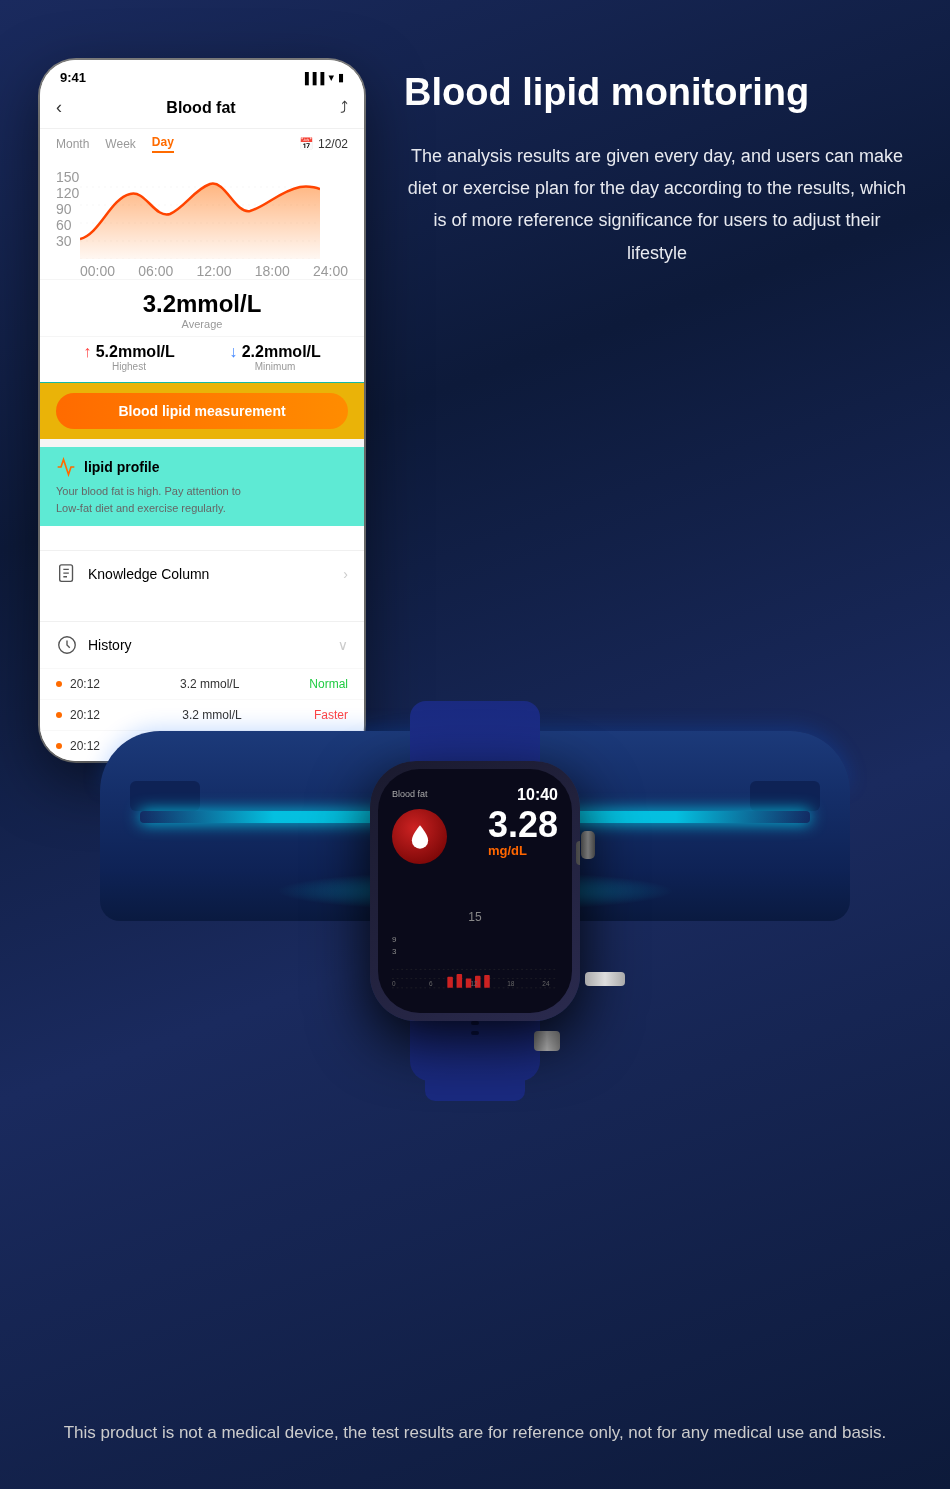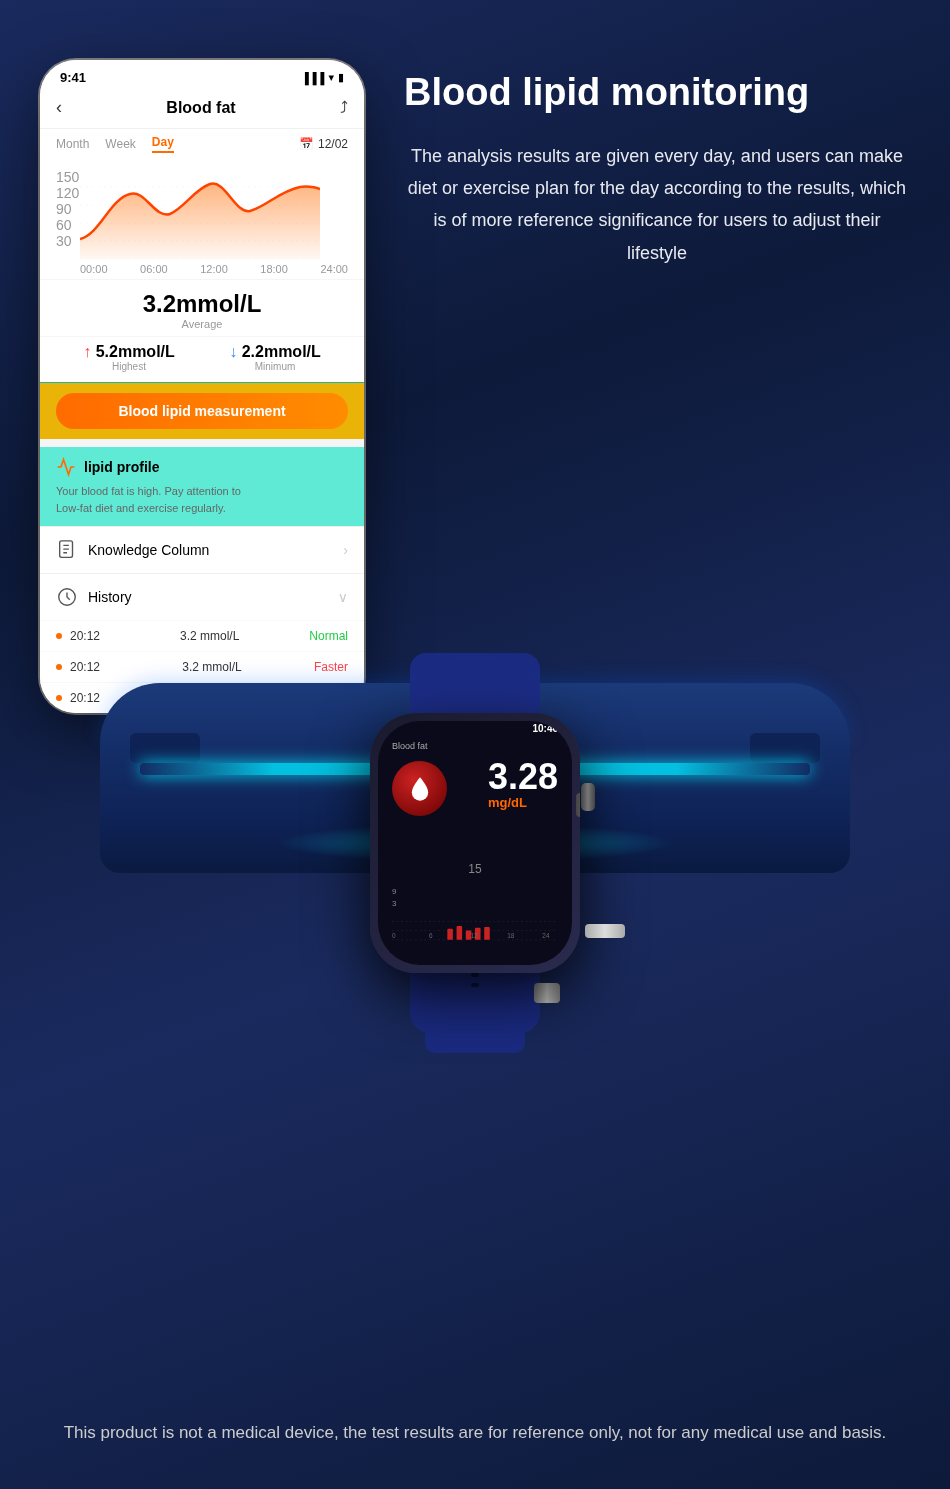--- a/index.html
+++ b/index.html
@@ -141,21 +141,21 @@
 
     .chart-svg-wrapper {
       margin-left: 24px;
       height: 90px;
     }
 
     .chart-x-labels {
       display: flex;
       justify-content: space-between;
       margin-left: 24px;
-      font-size: 11px;
+      font-size: 14px;
       color: #999;
       padding-top: 4px;
       text-align: right;
     }
 
     
     .stats-main {
       background: #fff;
       padding: 10px 16px 6px;
       text-align: center;
@@ -240,20 +240,21 @@
     }
 
     
     .section-row {
       background: #fff;
       display: flex;
       align-items: center;
       padding: 12px 16px;
       border-top: 1px solid #f0f0f0;
       cursor: pointer;
+      margin-top: 24px;
     }
 
     .section-row-icon {
       width: 22px;
       height: 22px;
       margin-right: 10px;
       color: #555;
     }
 
     .section-row-label {
@@ -643,21 +644,21 @@
 
       <div class="watch-band-top" style="position:absolute;top:0;left:50%;transform:translateX(-50%);width:130px;height:80px;background:linear-gradient(180deg,#1a2a80,#1e3090);border-radius:16px 16px 0 0;z-index:1;"></div>
 
       <div class="watch-body" style="position:absolute;top:60px;left:50%;transform:translateX(-50%);width:210px;height:260px;background:linear-gradient(145deg,#1a1a2e,#2a2a4e);border-radius:46px;box-shadow:0 20px 60px rgba(0,0,0,0.9);z-index:3;">
 
         <div class="watch-crown"></div>
 
         <div class="watch-screen">
           <div style="padding:14px 14px 10px;position:relative;height:100%;">
             <span style="font-size:9px;color:#aaa;">Blood fat</span>
-            <span style="position:absolute;top:2px;right:14px;font-size:10px;color:#fff;font-weight:600;">10:40</span>
+            <span style="position:absolute;top:17px;right:14px;font-size:16px;color:#fff;font-weight:600;">10:40</span>
 
             
             <div style="position:absolute;top:40px;left:14px;width:55px;height:55px;border-radius:50%;background:radial-gradient(circle at 40% 35%,#cc2222,#660000);display:flex;align-items:center;justify-content:center;">
               <svg width="28" height="28" viewBox="0 0 24 24" fill="white">
                 <path d="M12 2C12 2 5 10 5 15a7 7 0 0 0 14 0C19 10 12 2 12 2z"></path>
                 <ellipse cx="10" cy="13" rx="2" ry="3" fill="rgba(255,255,255,0.3)"></ellipse>
               </svg>
             </div>
 
             

